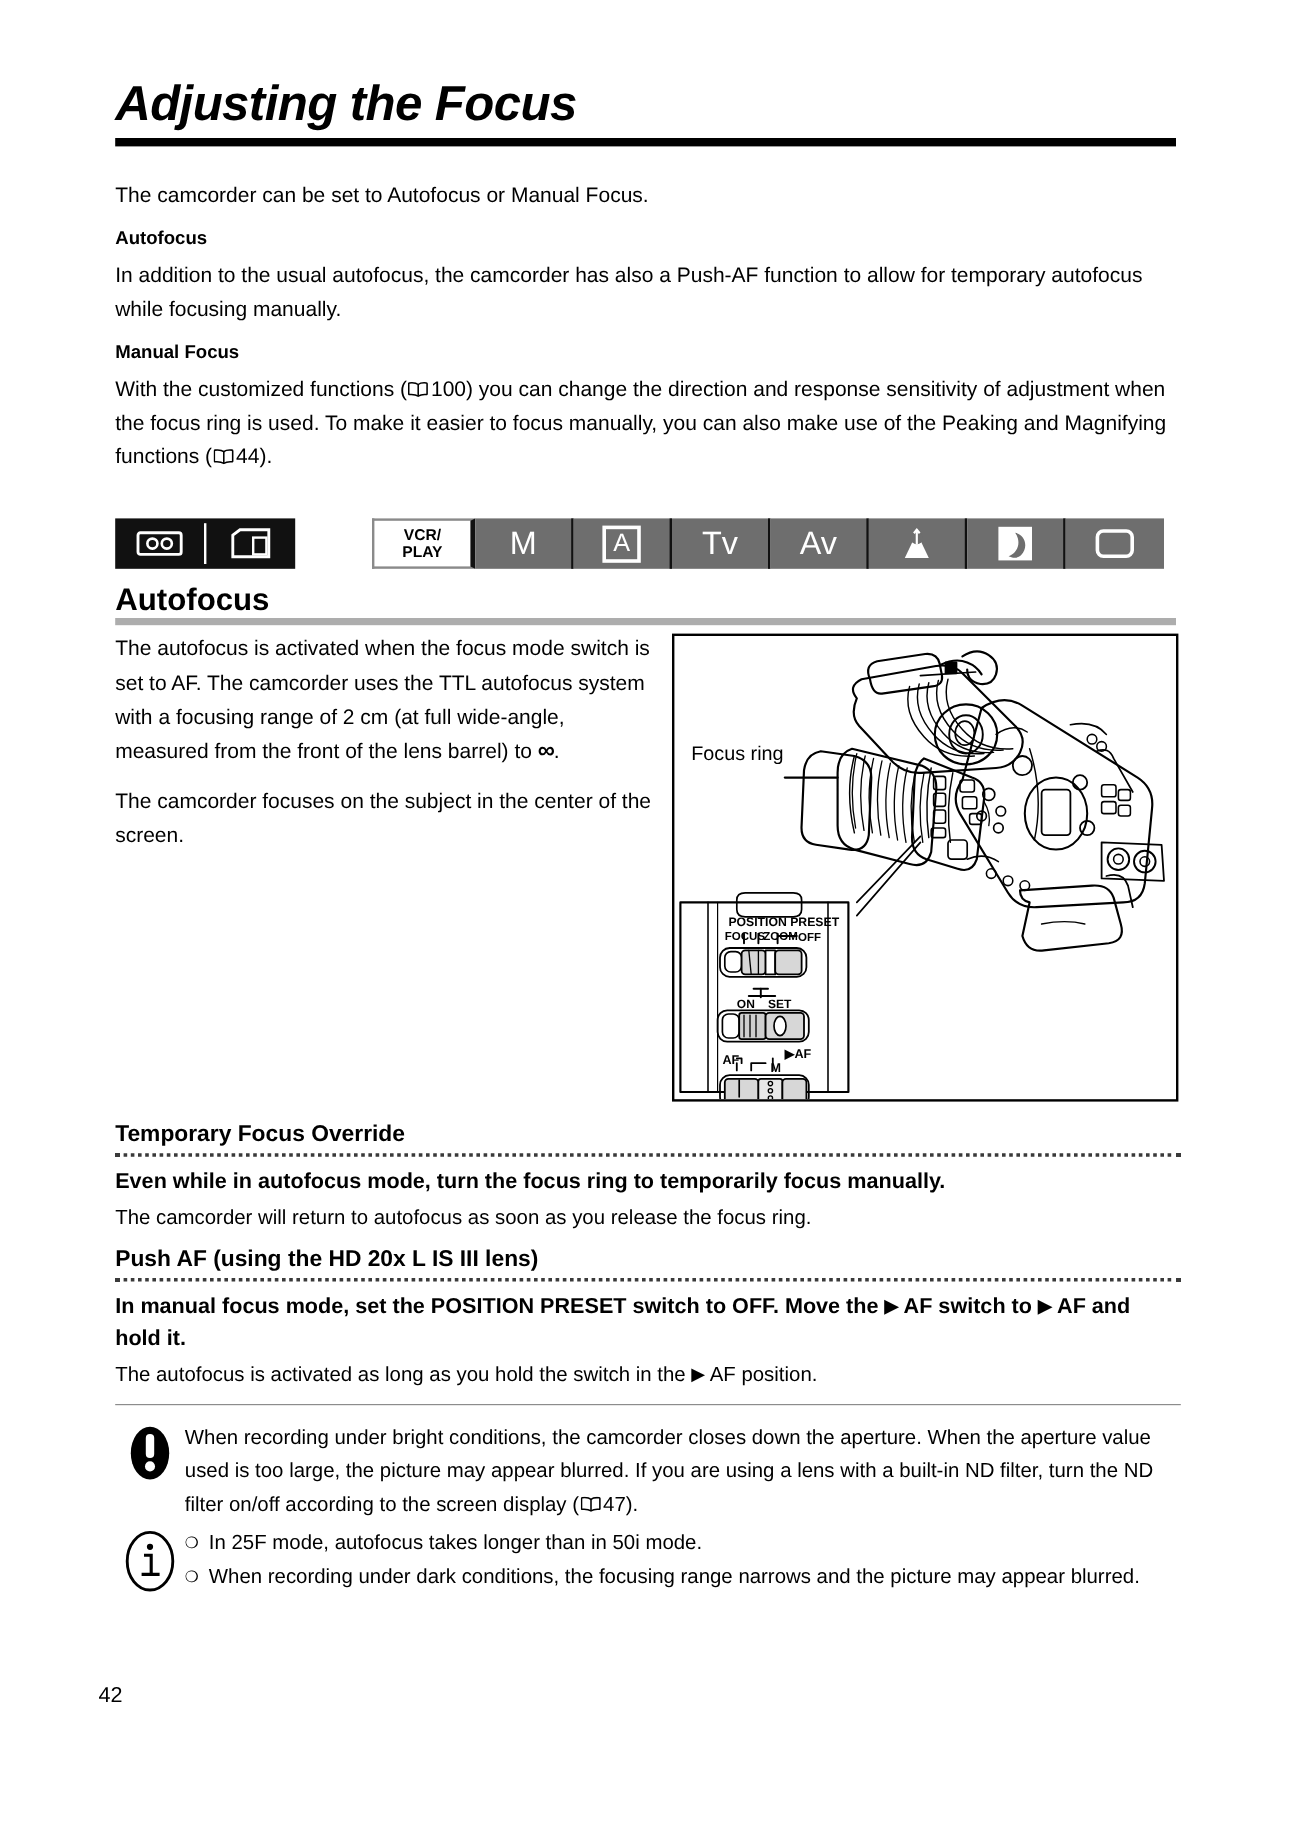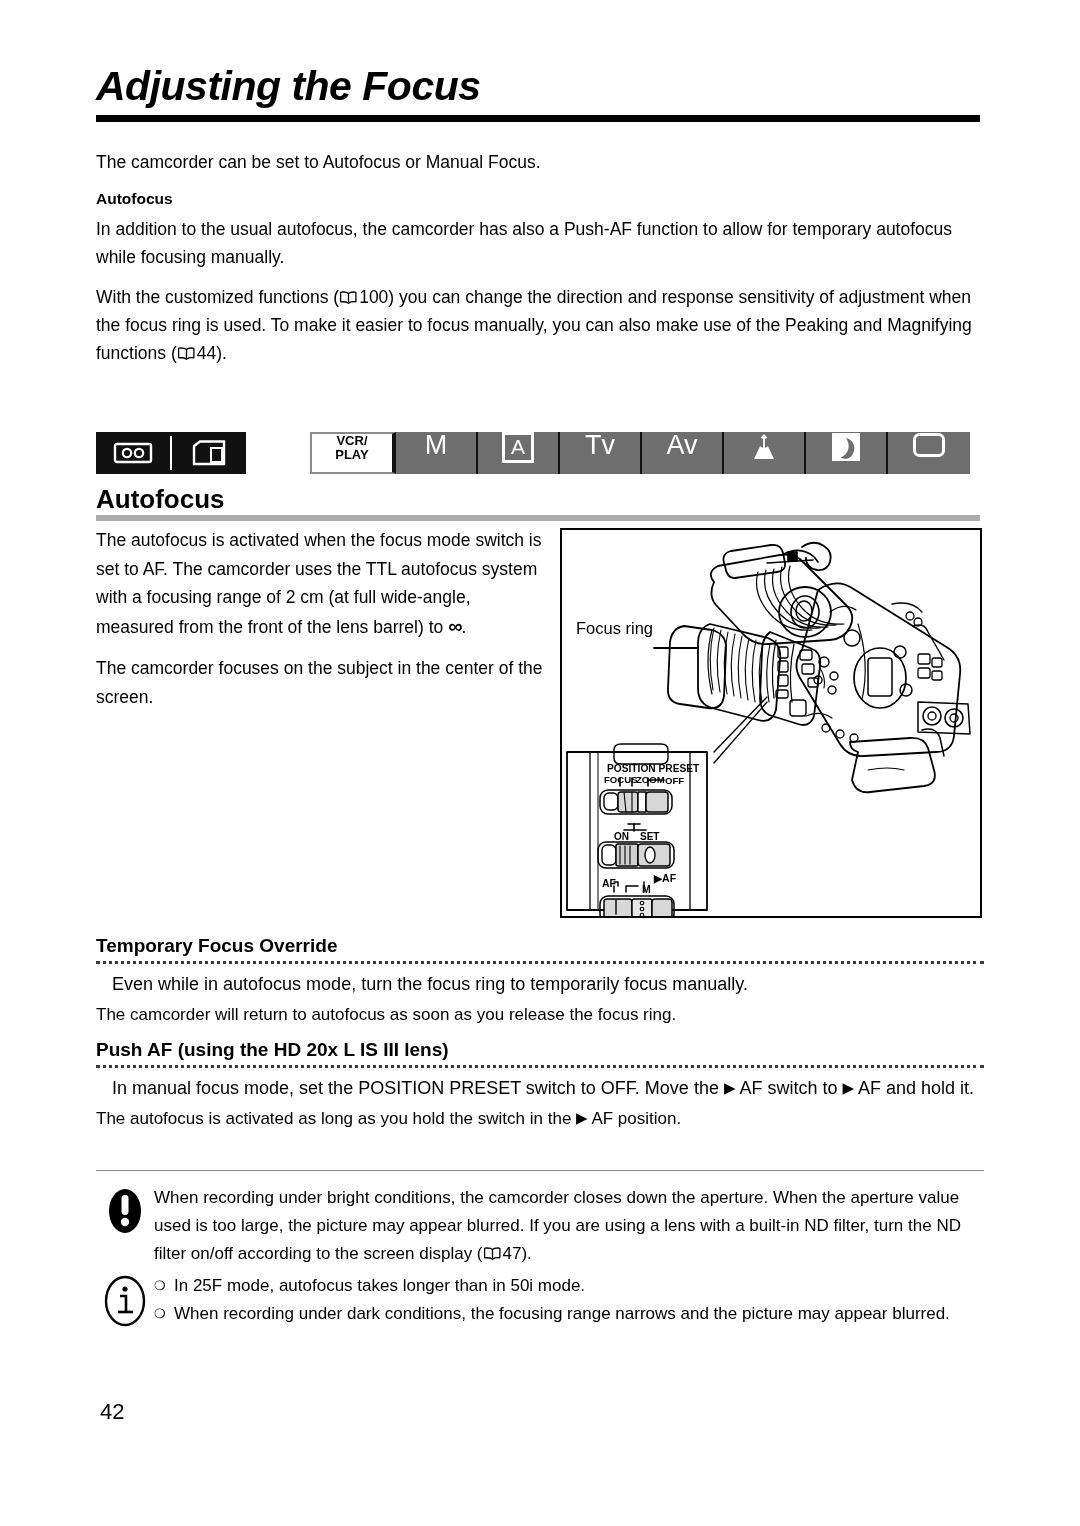--- a/index.html
+++ b/index.html
@@ -81,21 +81,21 @@
   .mode-group {
     position: absolute; left: 214px; top: 0;
     height: 42px;
     display: flex;
     align-items: stretch;
   }
   .mode-cell {
     background: #6e6e6e;
     color: #fff;
     width: 82px;
-    display: flex; align-items: flex-start; justify-content: center;
+    display: flex; align-items: center; justify-content: center;
     border-right: 2px solid #111;
     font-size: 27px;
     font-weight: normal;
     line-height: 1;
   }
   .mode-cell:last-child { border-right: none; }
   .mode-cell.vcr {
     background: #fff; color: #000;
     border: 2px solid #8a8a8a;
     border-right: 4px solid #111;
@@ -143,57 +143,58 @@
   
   .sub-section { position: absolute; left: 96px; width: 888px; }
   .sub-title {
     font-size: 19px; font-weight: bold; margin: 0 0 3px 0; line-height: 24px;
   }
   .dotted-rule {
     border-bottom: 3px dotted #3a3a3a;
     height: 0; margin: 0 0 7px 0; width: 888px;
   }
   .bold-line {
-    font-size: 18px; font-weight: normal; line-height: 27px; margin: 0 0 4px 16px;
+    font-size: 18px; font-weight: bold; line-height: 27px; margin: 0 0 4px 0;
   }
   .plain-line { font-size: 17px; line-height: 26px; margin: 0; }
 
   
   .hr-thin { position: absolute; left: 96px; width: 888px; height: 1px; background: #8c8c8c; }
 
   .note-row { position: absolute; display: flex; align-items: flex-start; }
   .note-icon { width: 58px; flex: 0 0 58px; display:flex; justify-content:center; padding-top: 2px; }
   .note-body { flex: 1 1 auto; }
   .note-body p { font-size: 17px; line-height: 28px; margin: 0; }
   .bullet-line { font-size: 17px; line-height: 28px; margin: 0; display: flex; }
   .bullet-mark { flex: 0 0 20px; font-size: 13px; line-height: 28px; }
   .bullet-text { flex: 1 1 auto; }
 
   
   .page-number {
-    position: absolute; left: 100px; top: 1399px;
-    font-size: 22px; line-height: 26px;
+    position: absolute; left: 82px; top: 1399px;
+    font-size: 18px; line-height: 26px;
   }
 </style>
 </head>
 <body>
 
 <div class="page">
 
   <div class="title-block">
     <h1 class="page-title">Adjusting the Focus</h1>
     <div class="title-rule"></div>
   </div>
 
   <div class="intro">
     <p class="body">The camcorder can be set to Autofocus or Manual Focus.</p>
 
     <p class="sub-head">Autofocus</p>
     <p class="body">In addition to the usual autofocus, the camcorder has also a Push-AF function to allow for temporary autofocus while focusing manually.</p>
 
+    <p class="sub-head">Manual Focus</p>
     <p class="body"><span>With the customized functions (</span><span class="book-icon"><svg width="17" height="13" viewBox="0 0 17 13">
             <path d="M8.5 2.4C6.8 1 4.3 0.8 1.2 1.1C0.8 1.15 0.6 1.4 0.6 1.8v8.4c0 0.4 0.25 0.6 0.65 0.58C4 10.6 6.6 10.8 8.5 12.1C10.4 10.8 13 10.6 15.25 10.78C15.65 10.8 15.9 10.6 15.9 10.2V1.8c0-0.4-0.2-0.65-0.6-0.7C12.2 0.8 10.2 1 8.5 2.4z" fill="none" stroke="#000" stroke-width="1.3"></path>
             <line x1="8.5" y1="2.6" x2="8.5" y2="11.8" stroke="#000" stroke-width="1.3"></line>
           </svg></span><span>100</span><span>) you can change the direction and response sensitivity of adjustment when the focus ring is used. To make it easier to focus manually, you can also make use of the Peaking and Magnifying functions (</span><span class="book-icon"><svg width="17" height="13" viewBox="0 0 17 13">
             <path d="M8.5 2.4C6.8 1 4.3 0.8 1.2 1.1C0.8 1.15 0.6 1.4 0.6 1.8v8.4c0 0.4 0.25 0.6 0.65 0.58C4 10.6 6.6 10.8 8.5 12.1C10.4 10.8 13 10.6 15.25 10.78C15.65 10.8 15.9 10.6 15.9 10.2V1.8c0-0.4-0.2-0.65-0.6-0.7C12.2 0.8 10.2 1 8.5 2.4z" fill="none" stroke="#000" stroke-width="1.3"></path>
             <line x1="8.5" y1="2.6" x2="8.5" y2="11.8" stroke="#000" stroke-width="1.3"></line>
           </svg></span><span>44</span><span>).</span></p>
   </div>
 
   <div class="modebar-wrap">

